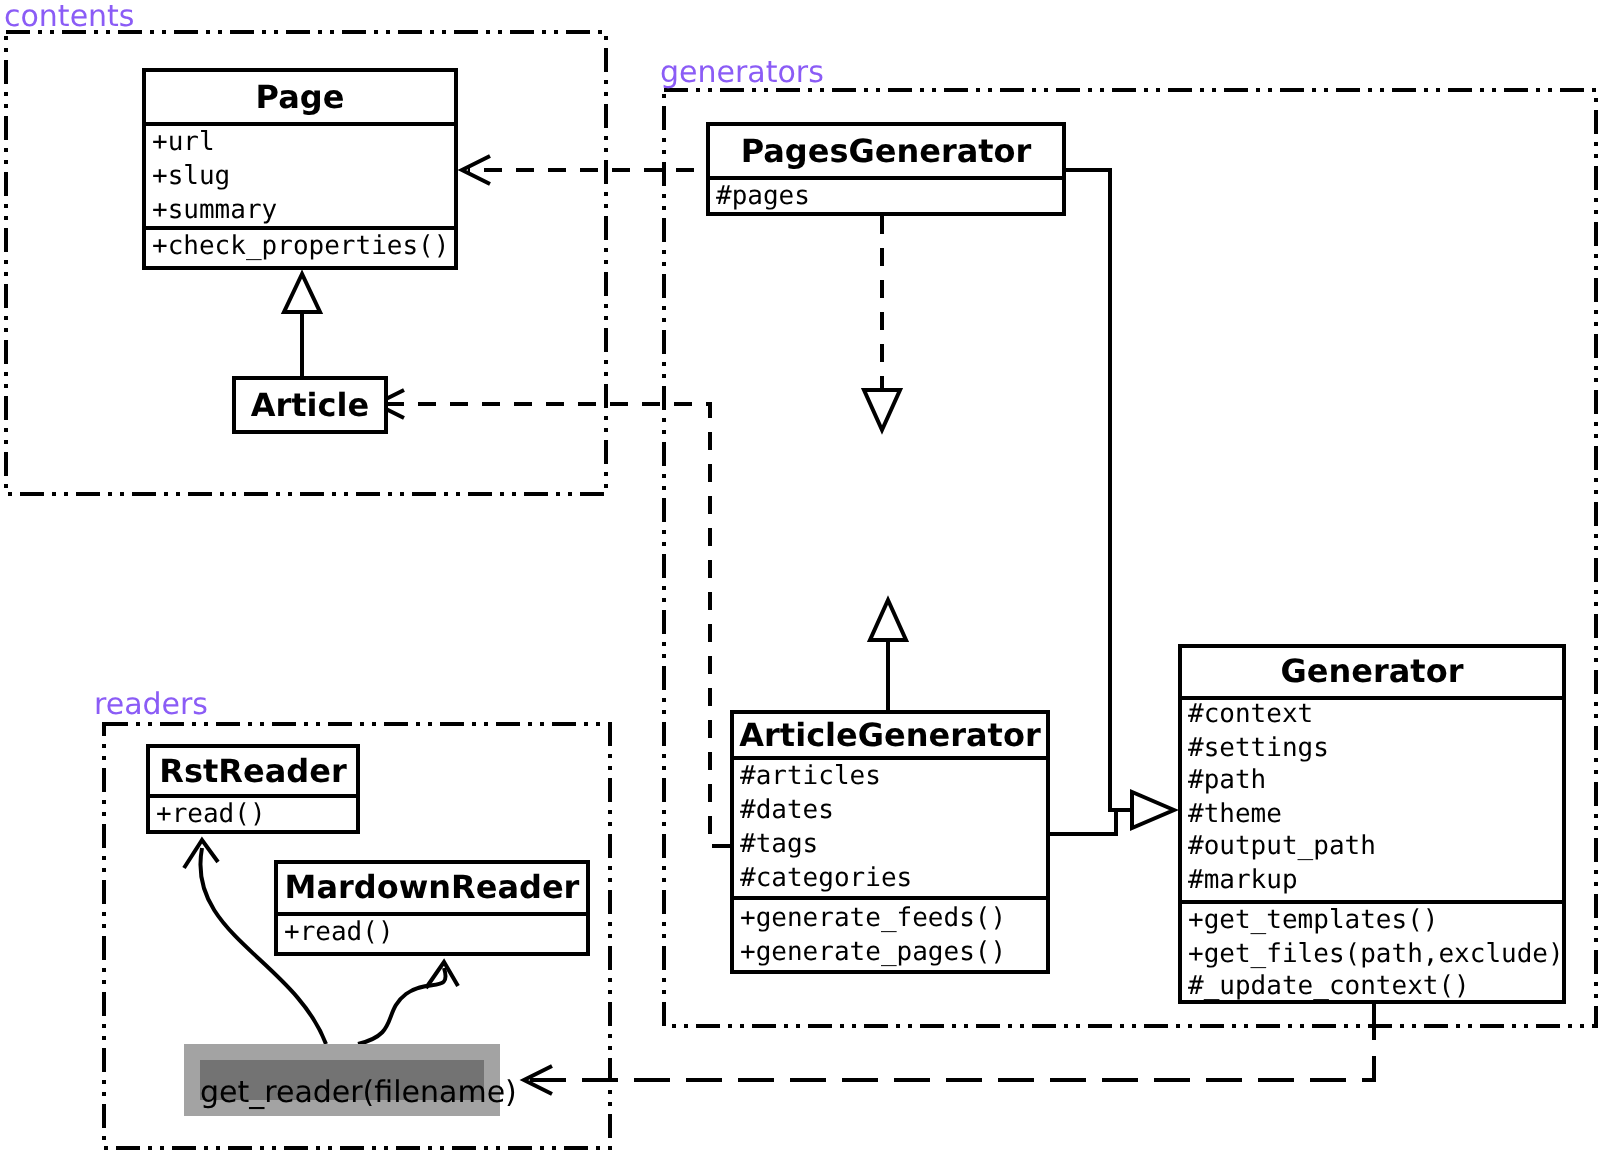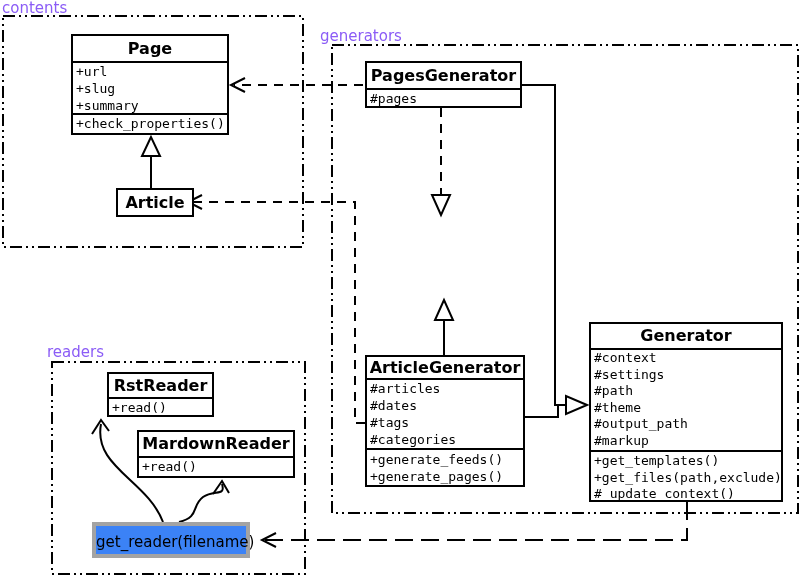--- a/index.html
+++ b/index.html
@@ -5,21 +5,21 @@
   html,body{margin:0;padding:0;background:#ffffff;}
   .canvas{position:relative;width:803px;height:579px;background:#ffffff;overflow:hidden;
           font-family:"DejaVu Sans",sans-serif;color:#000;}
   .edges{position:absolute;left:0;top:0;z-index:0;}
   .pkg-label{position:absolute;z-index:2;font-size:15px;line-height:16px;color:#8b5cf6;}
   .cls{position:absolute;z-index:1;background:#fff;border:2px solid #000;box-sizing:border-box;overflow:hidden;}
   .cls-title{font-weight:bold;font-size:16px;text-align:center;overflow:hidden;white-space:nowrap;}
   .stereo{font-family:"DejaVu Sans Mono",monospace;font-size:13px;text-align:center;line-height:18px;}
   .sec{border-top:2px solid #000;box-sizing:border-box;overflow:hidden;}
   .row{font-family:"DejaVu Sans Mono",monospace;font-size:13px;white-space:nowrap;padding-left:3px;}
-  .plainbox{position:absolute;z-index:1;background:#3b82f6;border:4px solid #a3a3a3;box-sizing:border-box;
+  .plainbox{position:absolute;z-index:1;background:#737373;border:8px solid #a3a3a3;box-sizing:border-box;
             text-align:center;font-size:15px;}
 </style>
 </head>
 <body>
 
 <div class="canvas">
 
   <svg class="edges" width="803" height="579" viewBox="0 0 803 579">
 
     <rect x="3" y="16" width="300" height="231" fill="none" stroke="#000" stroke-width="2" stroke-dasharray="12 4 2 4 2 4"></rect>
@@ -49,40 +49,40 @@
     <path d="M 276,533 L 262,540 L 276,547" fill="none" stroke="#000" stroke-width="2"></path>
 
     <path d="M 163,522 C 147,480 93,467 101,424" fill="none" stroke="#000" stroke-width="2"></path>
     <path d="M 92,434 L 101,420 L 109,431" fill="none" stroke="#000" stroke-width="2"></path>
 
     <path d="M 179,522 C 200,517 191,506 203,497 C 214,489 226,497 222,484" fill="none" stroke="#000" stroke-width="2"></path>
     <path d="M 213,494 L 222,481 L 229,493" fill="none" stroke="#000" stroke-width="2"></path>
   </svg>
 
   <div class="pkg-label" style="left:2px;top:0px;">contents</div>
-  <div class="pkg-label" style="left:320px;top:28px;text-align:right;">generators</div>
+  <div class="pkg-label" style="left:330px;top:28px;text-align:right;">generators</div>
   <div class="pkg-label" style="left:47px;top:344px;">readers</div>
 
   <div class="cls" style="left:71px;top:34px;width:158px;height:101px;">
     <div class="cls-title" style="height:25px;line-height:25px;">Page</div>
     <div class="sec" style="height:52px;line-height:17.2px;">
       <div class="row">+url</div>
       <div class="row">+slug</div>
       <div class="row">+summary</div>
     </div>
     <div class="sec" style="height:20px;line-height:18px;">
       <div class="row">+check_properties()</div>
     </div>
   </div>
 
   <div class="cls" style="left:116px;top:188px;width:78px;height:29px;">
     <div class="cls-title" style="height:25px;line-height:25px;">Article</div>
   </div>
 
-  <div class="cls" style="left:365px;top:61px;width:157px;height:47px;">
+  <div class="cls" style="left:353px;top:61px;width:180px;height:47px;">
     <div class="cls-title" style="height:25px;line-height:25px;">PagesGenerator</div>
     <div class="sec" style="height:18px;line-height:17px;">
       <div class="row">#pages</div>
     </div>
   </div>
 
 
   <div class="cls" style="left:365px;top:355px;width:160px;height:132px;">
     <div class="cls-title" style="height:21px;line-height:21px;">ArticleGenerator</div>
     <div class="sec" style="height:70px;line-height:17.1px;">
@@ -107,21 +107,21 @@
       <div class="row">#output_path</div>
       <div class="row">#markup</div>
     </div>
     <div class="sec" style="height:50px;line-height:16.6px;padding-top:1px;">
       <div class="row">+get_templates()</div>
       <div class="row">+get_files(path,exclude)</div>
       <div class="row">#_update_context()</div>
     </div>
   </div>
 
-  <div class="cls" style="left:73px;top:372px;width:107px;height:45px;margin-left:34px;">
+  <div class="cls" style="left:73px;top:372px;width:107px;height:45px;">
     <div class="cls-title" style="height:23px;line-height:23px;">RstReader</div>
     <div class="sec" style="height:18px;line-height:17px;">
       <div class="row">+read()</div>
     </div>
   </div>
 
   <div class="cls" style="left:137px;top:430px;width:158px;height:48px;">
     <div class="cls-title" style="height:24px;line-height:24px;">MardownReader</div>
     <div class="sec" style="height:20px;line-height:18px;">
       <div class="row">+read()</div>

